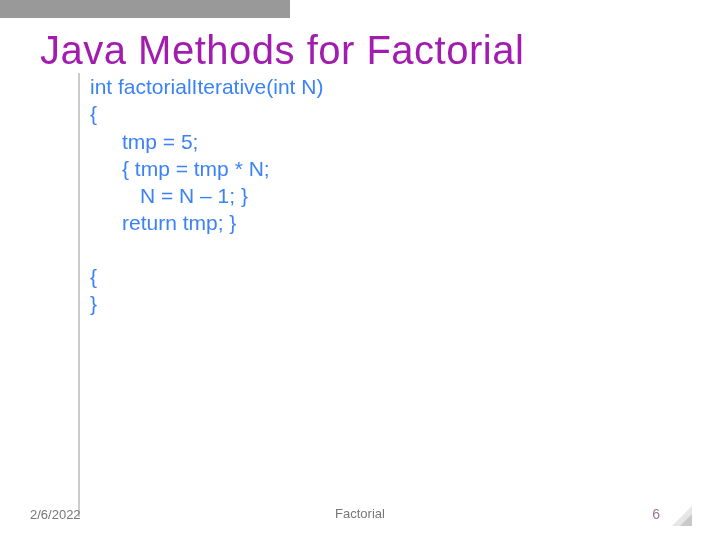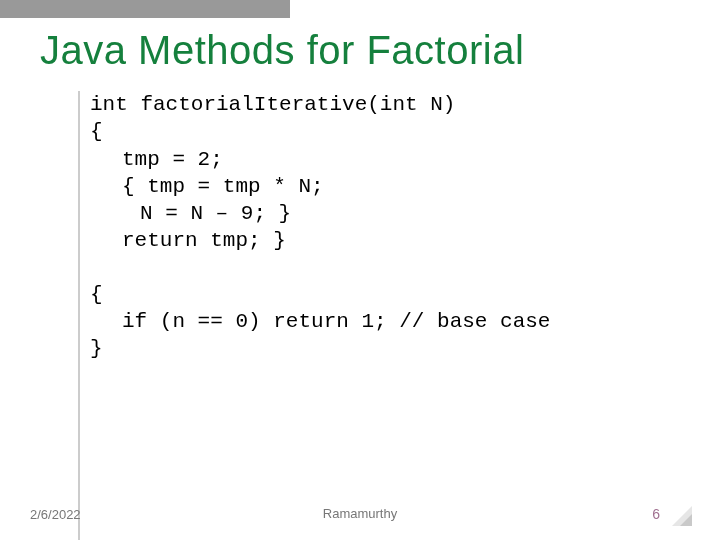--- a/index.html
+++ b/index.html
@@ -19,42 +19,41 @@
   .slide {
     position: absolute;
     left: 0; top: 0;
     width: 720px;
     height: 540px;
     padding: 28px 40px 0 40px;
   }
   .title {
     font-size: 40px;
     font-weight: 400;
-    color: #15803d;
+    color: #a21caf;
     letter-spacing: 0.5px;
-    margin-bottom: 18px;
     font-family: Verdana, Tahoma, sans-serif;
   }
   .body {
     position: relative;
     padding-left: 50px;
   }
   .vline {
     position: absolute;
     left: 38px;
     top: 0;
     bottom: -200px;
     width: 2px;
     background: #cccccc;
   }
   .code-block {
     font-size: 21px;
-    color: #000000;
+    color: #3b82f6;
     line-height: 1.3;
-    font-family: Liberation Mono, monospace;
+    font-family: Liberation Sans, sans-serif;
     margin-bottom: 26px;
   }
   .code-block .line { white-space: pre; }
   .i1 { padding-left: 32px; }
   .i2 { padding-left: 50px; }
   .footer {
     position: absolute;
     left: 0;
     bottom: 18px;
     width: 720px;
@@ -107,34 +106,33 @@
 <div class="slide">
 
   <div class="title">Java Methods for Factorial</div>
 
   <div class="body">
     <div class="vline"></div>
 
     <div class="code-block">
       <div class="line">int factorialIterative(int N)</div>
       <div class="line">{</div>
-      <div class="line i1">tmp = 2;</div>
+      <div class="line i1">tmp = 5;</div>
       <div class="line i1">{ tmp = tmp * N;</div>
-      <div class="line i2">N = N – 9; }</div>
+      <div class="line i2">N = N – 1; }</div>
       <div class="line i1">return tmp; }</div>
     </div>
 
     <div class="code-block">
       <div class="line">{</div>
-      <div class="line i1">if (n == 0) return 1; // base case</div>
       <div class="line">}</div>
     </div>
   </div>
 
 </div>
 
 <div class="footer">
   <span>2/6/2022</span>
-  <span class="center">Ramamurthy</span>
+  <span class="center">Factorial</span>
   <span class="right">6</span>
 </div>
 
 <div class="corner"></div>
 
 </body></html>

